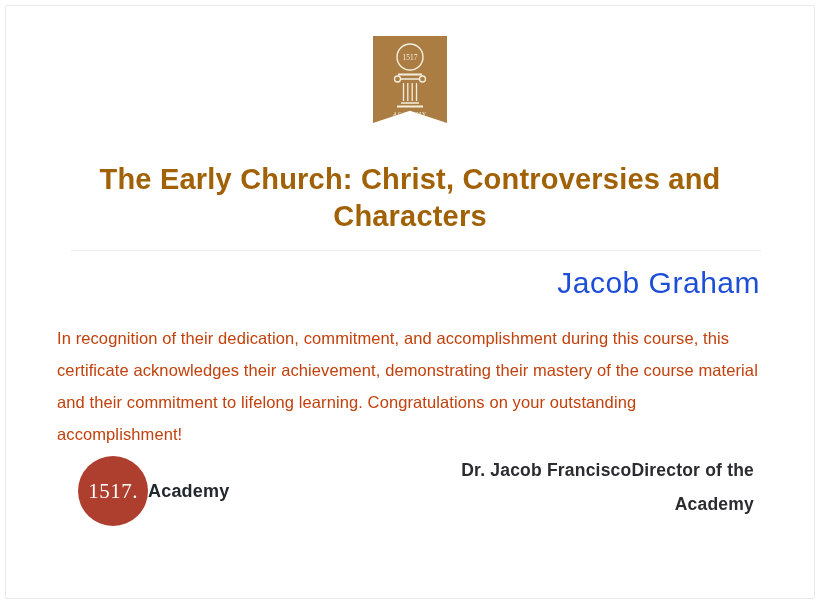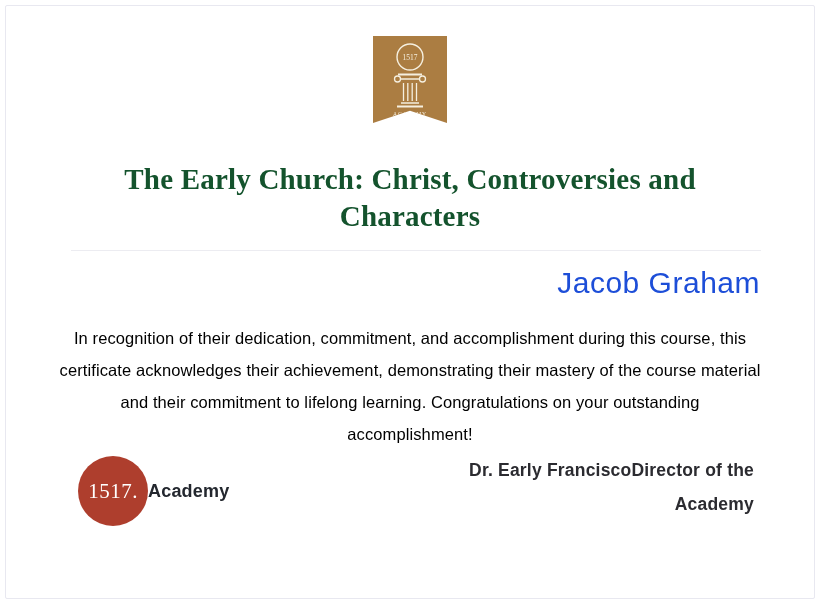--- a/index.html
+++ b/index.html
@@ -35,25 +35,25 @@
     fill: #f5efdf;
     font-family: "Liberation Serif", serif;
   }
   
   .title {
     position: absolute;
     top: 155px; left: 50%;
     transform: translateX(-50%);
     width: 640px;
     text-align: center;
-    font-family: Liberation Serif, serif;
+    font-family: Liberation Sans, sans-serif;
     font-weight: 700;
     font-size: 29px;
     line-height: 37px;
-    color: #14532d;
+    color: #a16207;
     letter-spacing: 0.2px;
   }
   .divider {
     position: absolute;
     top: 244px; left: 65px;
     width: 690px; height: 0;
     border: none;
     border-top: 1px solid #ececf1;
   }
   .recipient {
@@ -65,24 +65,24 @@
     font-size: 30px;
     font-weight: 500;
     letter-spacing: 0.5px;
     color: #1d4ed8;
   }
   .description {
     position: absolute;
     top: 316px; left: 50%;
     transform: translateX(-50%);
     width: 706px;
-    text-align: center;
+    text-align: left;
     font-size: 16.5px;
     line-height: 32px;
-    color: #000000;
+    color: #c2410c;
     letter-spacing: 0.1px;
   }
   
   .footer-brand {
     position: absolute;
     left: 72px; top: 450px;
     display: flex;
     align-items: center;
   }
   .brand-circle {
@@ -150,17 +150,17 @@
   <p class="description">In recognition of their dedication, commitment, and accomplishment during this course, this certificate acknowledges their achievement, demonstrating their mastery of the course material and their commitment to lifelong learning. Congratulations on your outstanding accomplishment!</p>
 
   <div class="footer-brand">
     <div class="brand-circle">
       <span>1517.</span>
     </div>
     <div class="brand-label">Academy</div>
   </div>
 
   <div class="signature">
-    <div>Dr. Early FranciscoDirector of the</div>
+    <div>Dr. Jacob FranciscoDirector of the</div>
     <div>Academy</div>
   </div>
 
 </div>
 
 </body></html>

